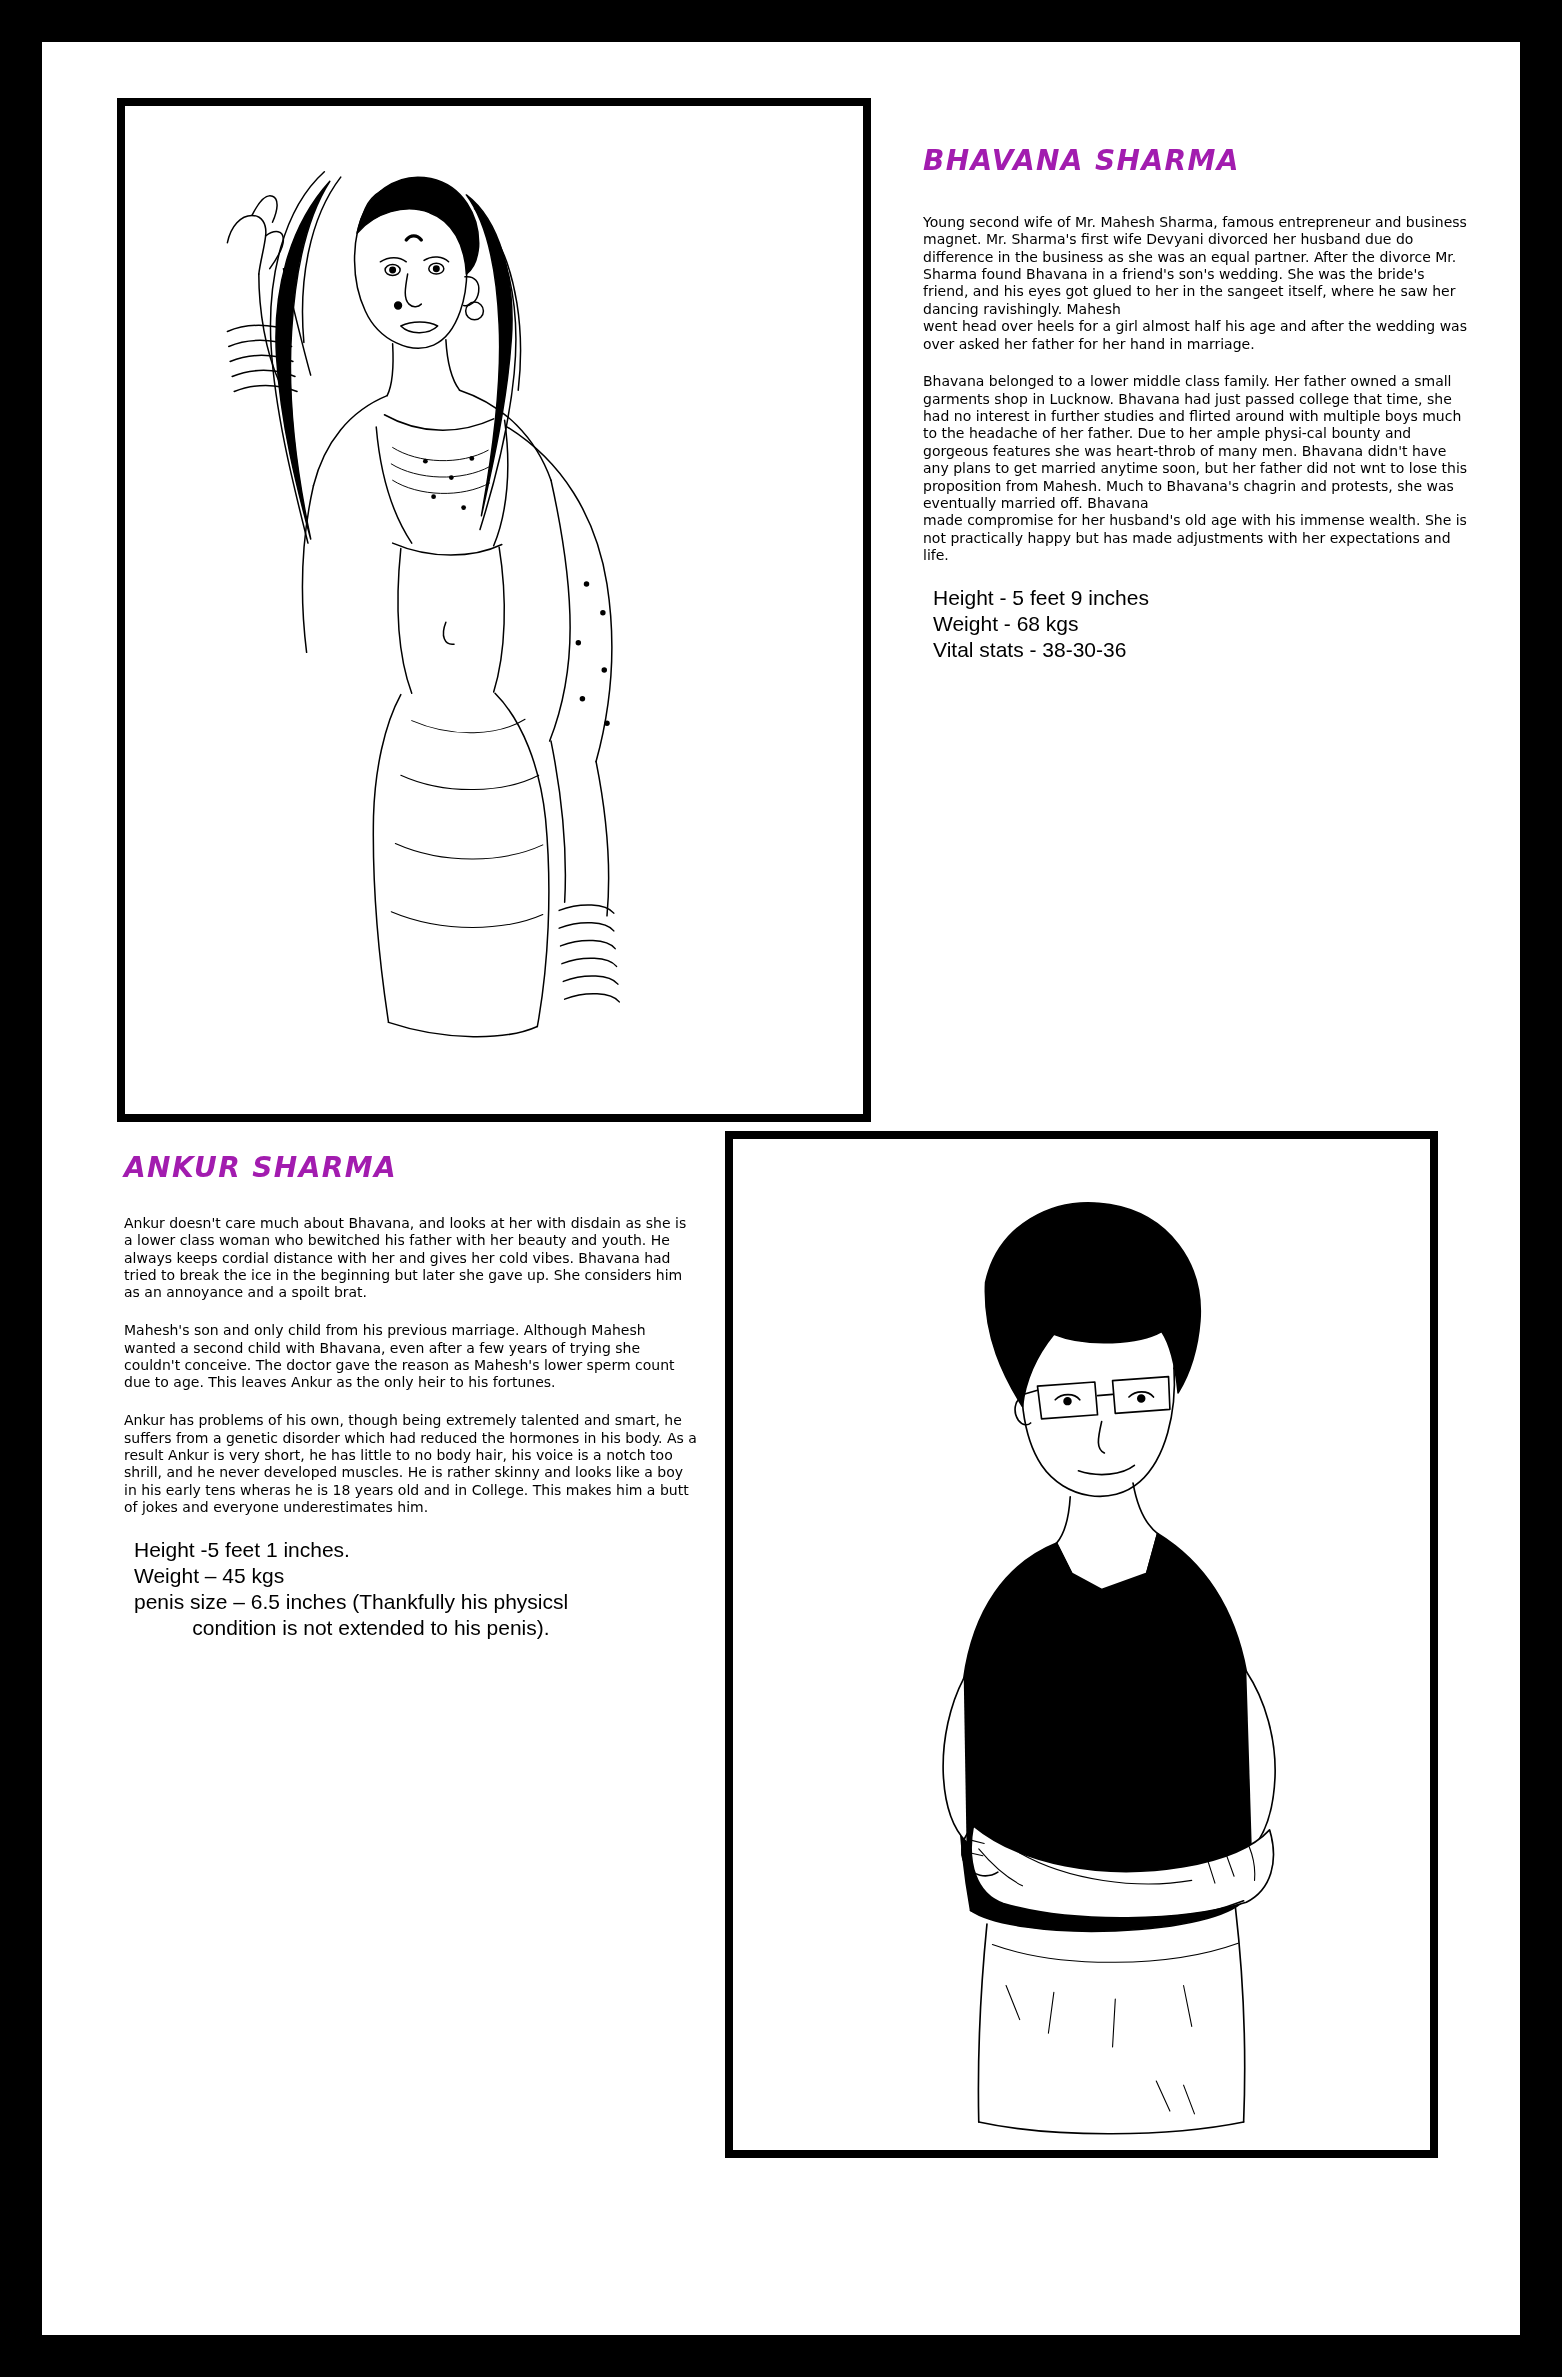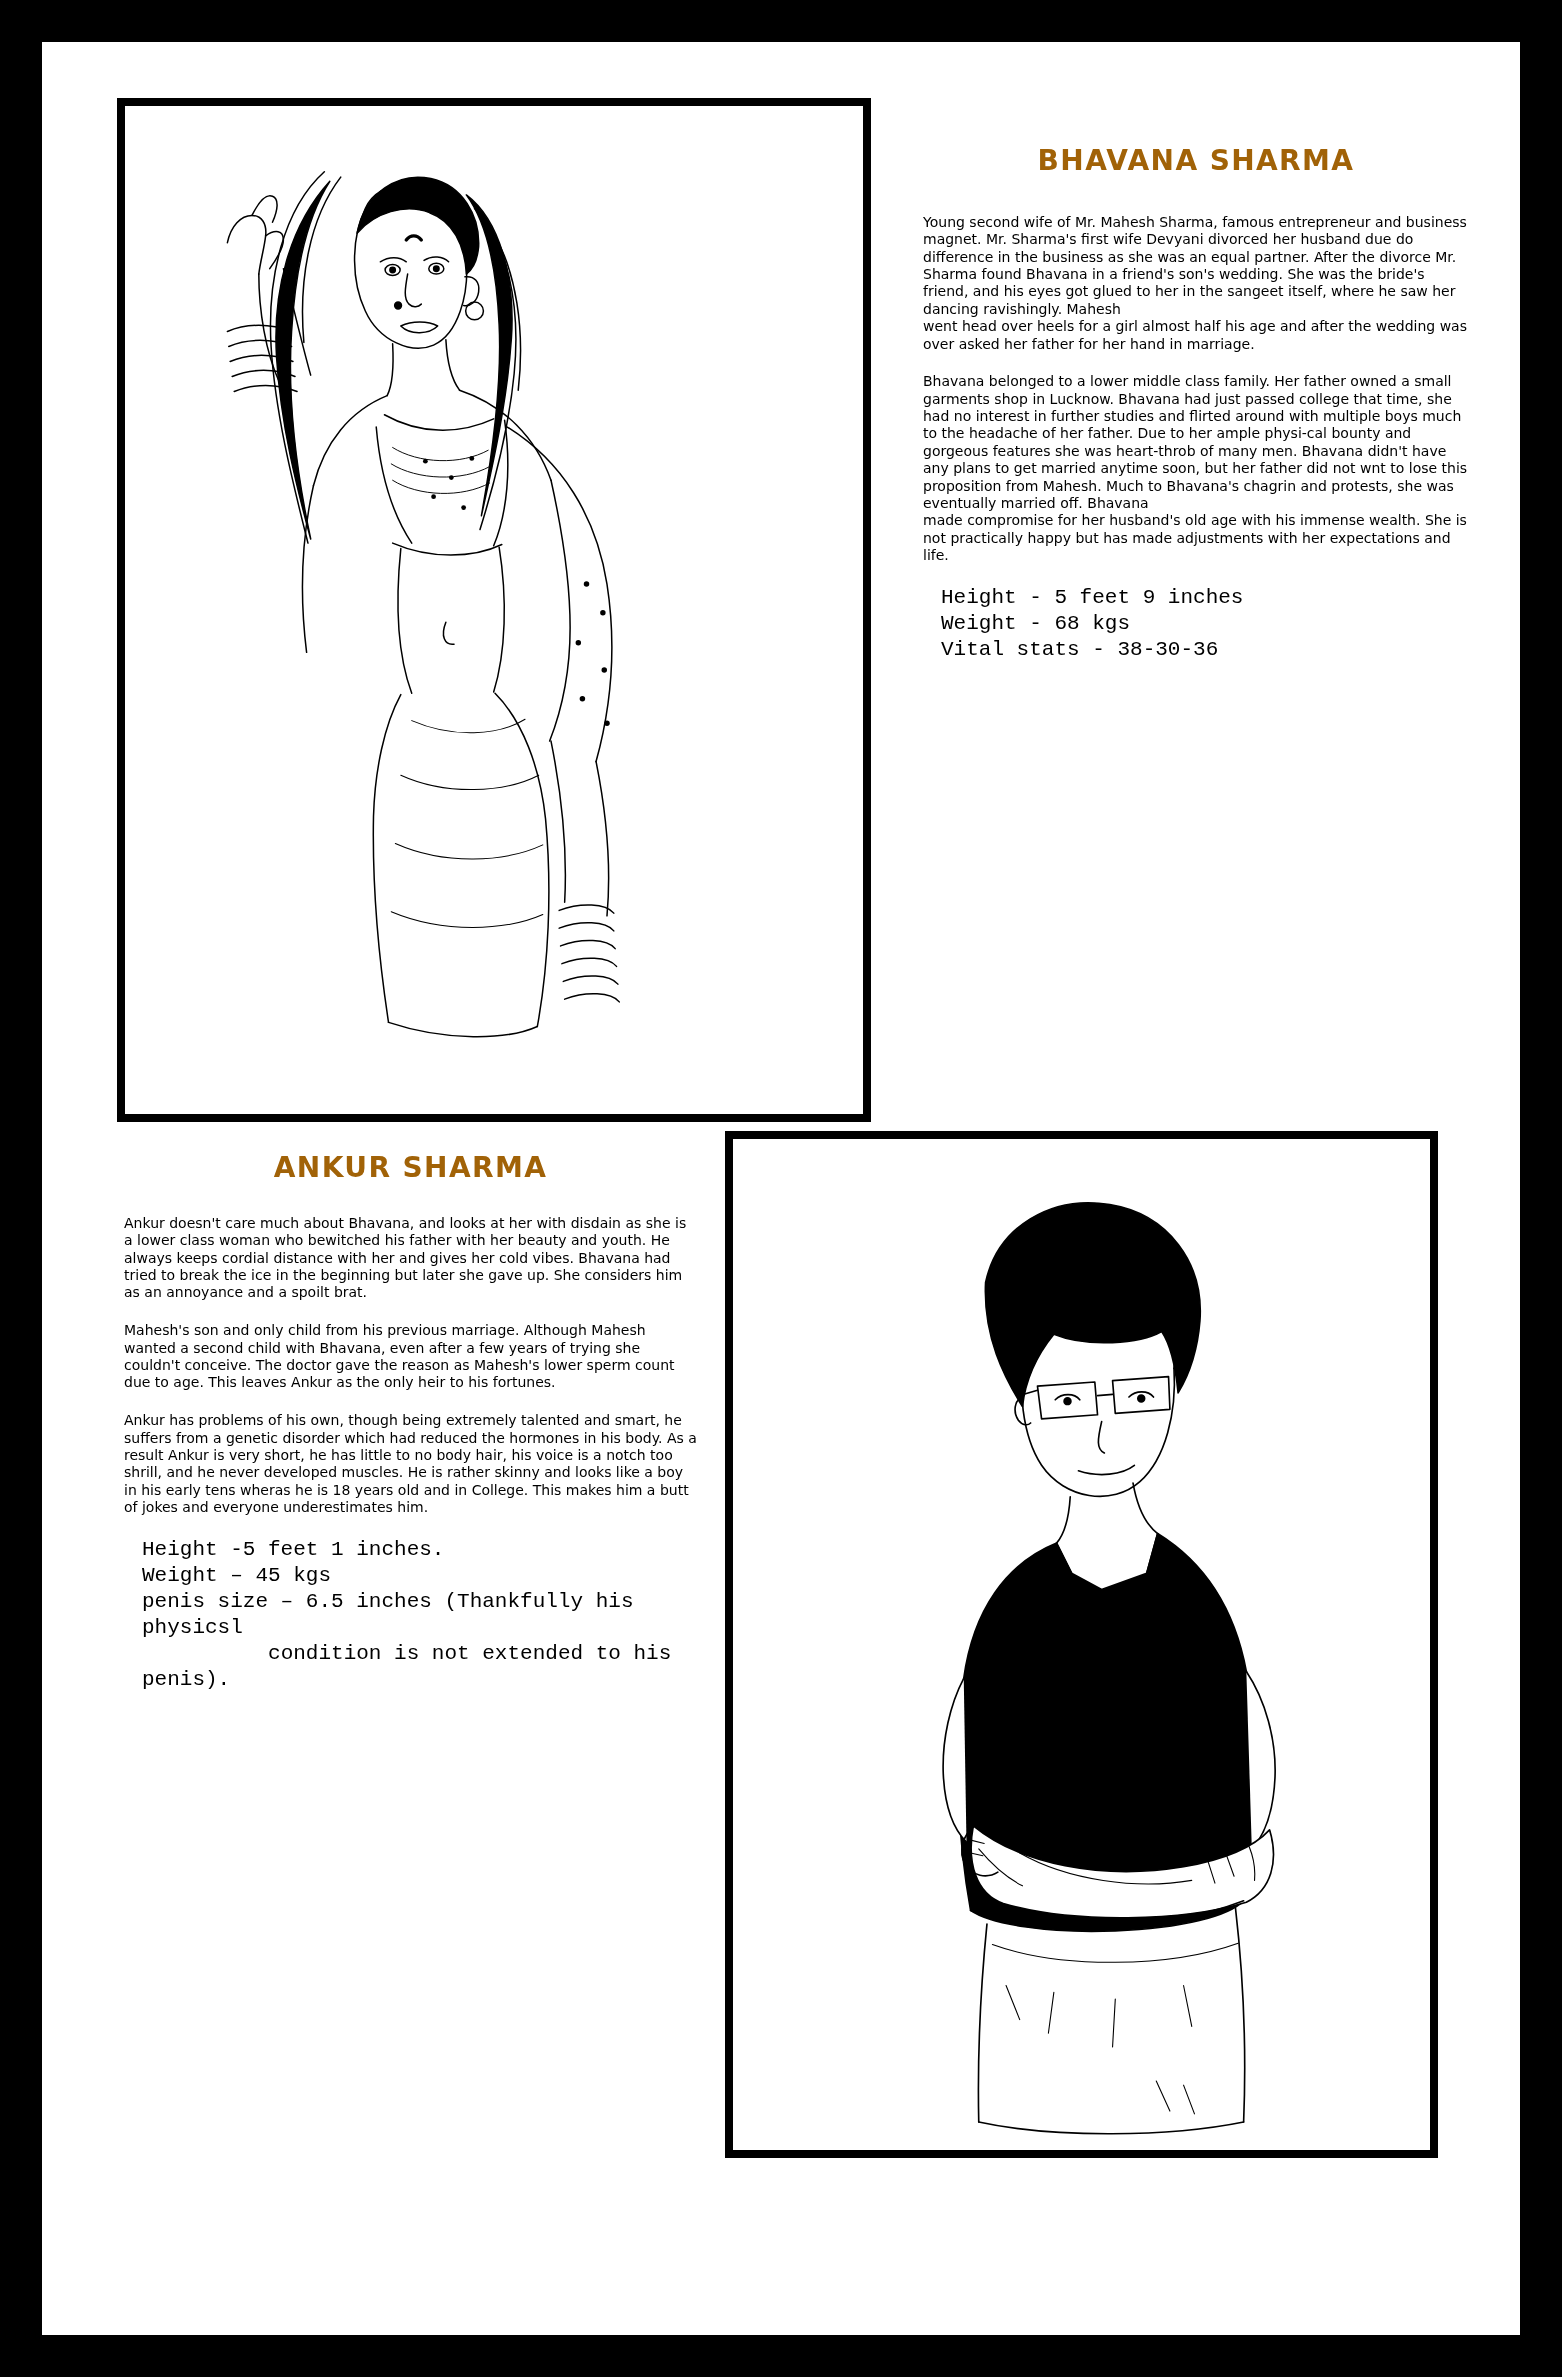--- a/index.html
+++ b/index.html
@@ -62,45 +62,46 @@
     width: 546px;
   }
   .bio-ankur {
     left: 82px;
     top: 1109px;
     width: 573px;
   }
 
   .char-name {
     font-family: "DejaVu Sans", sans-serif;
+    font-style: italic;
     font-weight: bold;
     font-size: 28px;
     letter-spacing: 1.4px;
-    color: #a16207;
-    text-align: center;
+    color: #a21caf;
+    text-align: left;
     margin: 0 0 37px 0;
   }
   .bio-ankur .char-name {
     margin-bottom: 31px;
   }
 
   .bio-para {
     font-family: "DejaVu Sans", sans-serif;
     font-size: 14px;
     line-height: 1.24;
     color: #000000;
     margin: 0 0 20.5px 0;
     white-space: pre-wrap;
   }
   .stats {
-    font-family: Liberation Mono, monospace;
+    font-family: Liberation Sans, sans-serif;
     font-size: 21px;
     line-height: 1.24;
     color: #000000;
-    margin: 18px;
+    margin: 10px;
     white-space: pre-wrap;
   }
 
   
   .art {
     display: block;
     width: 100%;
     height: 100%;
   }
 </style>

